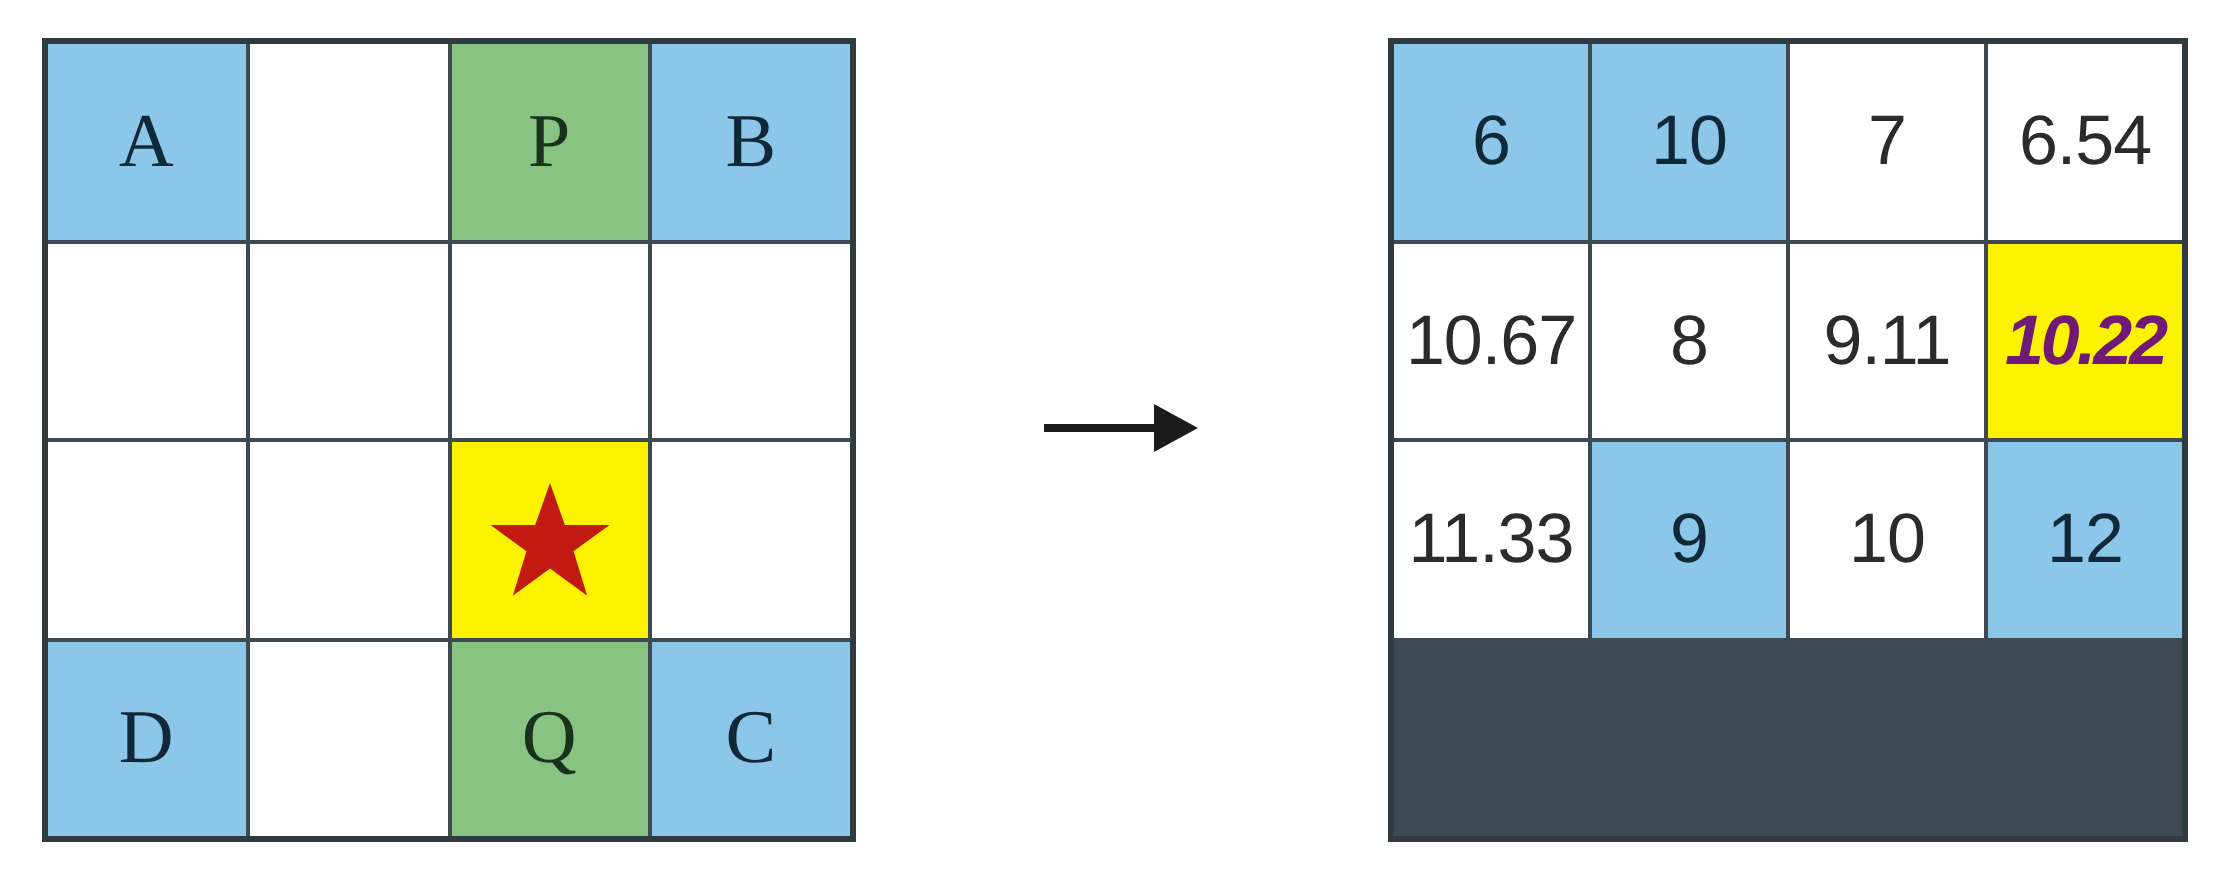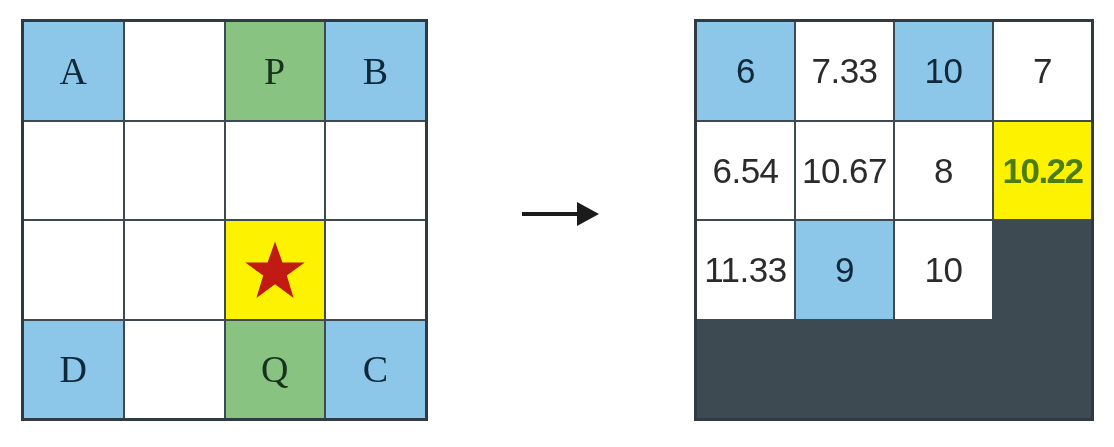--- a/index.html
+++ b/index.html
@@ -59,21 +59,21 @@
     box-sizing: border-box;
     overflow: hidden;
     line-height: 1;
     color: #2b2b2b;
     user-select: none;
   }
 
   
   .cell.fill-blue   { background: #8cc6e8; color: #10293a; }
   .cell.fill-green  { background: #88c382; color: #17331c; }
-  .cell.fill-yellow { background: #fdf200; color: #4d7c0f; }
+  .cell.fill-yellow { background: #fdf200; color: #701a75; font-style: italic; }
   .cell.fill-white  { background: #ffffff; color: #2b2b2b; }
 
   
   #grid-left .cell {
     font-family: "Liberation Serif", "DejaVu Serif", serif;
     font-size: 38px;
     font-weight: 400;
     letter-spacing: 0.5px;
   }
 
@@ -138,25 +138,26 @@
 
   <span id="transform-arrow">
     <svg width="90" height="52" viewBox="0 0 90 52" aria-hidden="true">
       <line x1="7" y1="26" x2="64" y2="26" stroke="#1b1b1b" stroke-width="4"></line>
       <polygon points="62,14 84,26 62,38" fill="#1b1b1b"></polygon>
     </svg>
   </span>
 
   <div class="grid" id="grid-right">
       <div class="cell fill-blue">6</div>
-      <div class="cell fill-white">7.33</div>
       <div class="cell fill-blue">10</div>
       <div class="cell fill-white">7</div>
       <div class="cell fill-white">6.54</div>
       <div class="cell fill-white">10.67</div>
       <div class="cell fill-white">8</div>
+      <div class="cell fill-white">9.11</div>
       <div class="cell fill-yellow">10.22</div>
       <div class="cell fill-white">11.33</div>
       <div class="cell fill-blue">9</div>
       <div class="cell fill-white">10</div>
+      <div class="cell fill-blue">12</div>
     </div>
 
 </div>
 
 </body></html>

